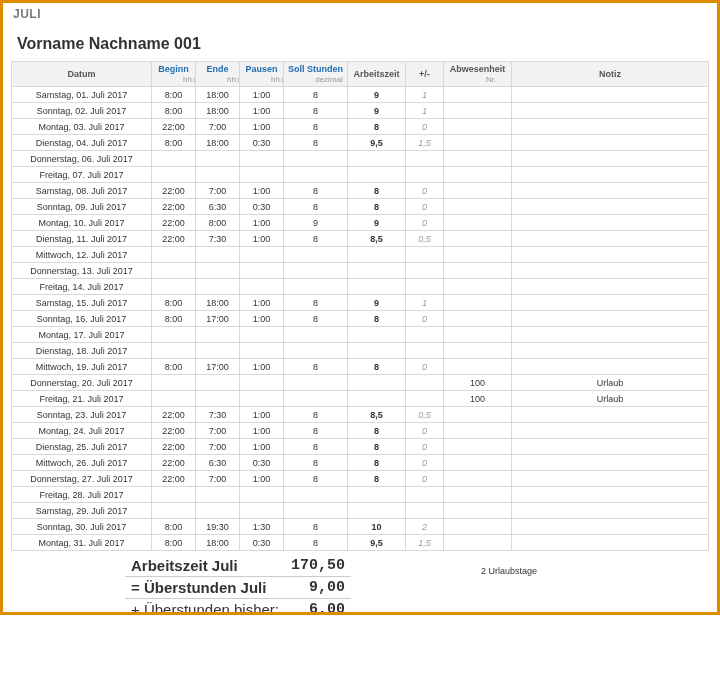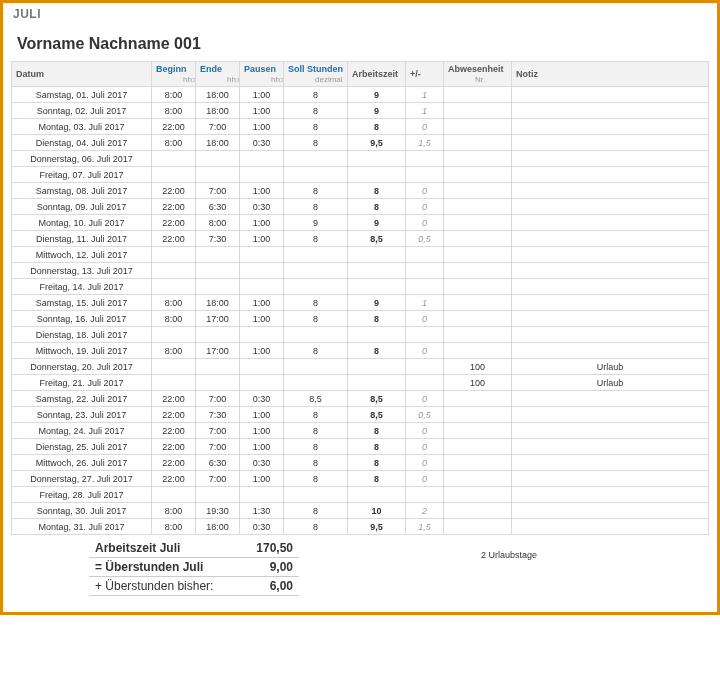--- a/index.html
+++ b/index.html
@@ -39,21 +39,21 @@
     padding: 2px 4px;
     height: 16px;
     overflow: hidden;
     white-space: nowrap;
   }
   table.sheet th {
     background: #f2f2f2;
     font-weight: bold;
     font-size: 9px;
     color: #555;
-    text-align: left;
+    text-align: center;
   }
   table.sheet th.blue { color: #1f6fb2; }
   table.sheet td { font-size: 9px; text-align: center; }
   th .sub { display:block; font-weight:normal; font-size:8px; color:#999; margin-top:1px;margin-left:27px; }
   col.c-date  { width: 140px; }
   col.c-time  { width: 44px; }
   col.c-soll  { width: 64px; }
   col.c-az    { width: 58px; }
   col.c-pm    { width: 38px; }
   col.c-abw   { width: 68px; }
@@ -67,30 +67,30 @@
     position: relative;
     margin-top: 4px;
   }
   .vacation-note {
     position: absolute;
     left: 470px;
     top: 11px;
     font-size: 9px;
   }
   table.summary {
-    margin-left: 78px;
+    margin-left: 114px;
     border-collapse: collapse;
-    font-size: 12px;
+    font-size: 15px;
   }
   table.summary td {
     padding: 2px 6px;
     border-bottom: 1px solid #ccc;
   }
   table.summary td.lbl { width: 160px; }
-  table.summary td.val { width: 50px; text-align: right; font-weight: bold; }
+  table.summary td.val { width: 50px; text-align: right; font-weight: bold; font-family: Liberation Mono, monospace; }
   table.summary tr.strong td { font-weight: bold; }
   table.summary tr.final td { font-weight: bold; border-top: 1px solid #666; }
 </style>
 </head>
 <body>
 
 <div class="frame">
   <div class="title">JULI</div>
   <div class="subhead">Vorname Nachname   001</div>
 
@@ -279,20 +279,31 @@
           <td>8:00</td>
           <td>17:00</td>
           <td>1:00</td>
           <td>8</td>
           <td class="bold">8</td>
           <td class="grey">0</td>
           <td></td>
           <td class="left"></td>
         </tr>
         <tr>
+          <td class="date">Montag, 17. Juli 2017</td>
+          <td></td>
+          <td></td>
+          <td></td>
+          <td></td>
+          <td class="bold"></td>
+          <td class="grey"></td>
+          <td></td>
+          <td class="left"></td>
+        </tr>
+        <tr>
           <td class="date">Dienstag, 18. Juli 2017</td>
           <td></td>
           <td></td>
           <td></td>
           <td></td>
           <td class="bold"></td>
           <td class="grey"></td>
           <td></td>
           <td class="left"></td>
         </tr>
@@ -323,31 +334,20 @@
           <td></td>
           <td></td>
           <td></td>
           <td></td>
           <td class="bold"></td>
           <td class="grey"></td>
           <td>100</td>
           <td class="left">Urlaub</td>
         </tr>
         <tr>
-          <td class="date">Samstag, 22. Juli 2017</td>
-          <td>22:00</td>
-          <td>7:00</td>
-          <td>0:30</td>
-          <td>8,5</td>
-          <td class="bold">8,5</td>
-          <td class="grey">0</td>
-          <td></td>
-          <td class="left"></td>
-        </tr>
-        <tr>
           <td class="date">Sonntag, 23. Juli 2017</td>
           <td>22:00</td>
           <td>7:30</td>
           <td>1:00</td>
           <td>8</td>
           <td class="bold">8,5</td>
           <td class="grey">0,5</td>
           <td></td>
           <td class="left"></td>
         </tr>
@@ -390,20 +390,31 @@
           <td>7:00</td>
           <td>1:00</td>
           <td>8</td>
           <td class="bold">8</td>
           <td class="grey">0</td>
           <td></td>
           <td class="left"></td>
         </tr>
         <tr>
           <td class="date">Freitag, 28. Juli 2017</td>
+          <td></td>
+          <td></td>
+          <td></td>
+          <td></td>
+          <td class="bold"></td>
+          <td class="grey"></td>
+          <td></td>
+          <td class="left"></td>
+        </tr>
+        <tr>
+          <td class="date">Samstag, 29. Juli 2017</td>
           <td></td>
           <td></td>
           <td></td>
           <td></td>
           <td class="bold"></td>
           <td class="grey"></td>
           <td></td>
           <td class="left"></td>
         </tr>
         <tr>

